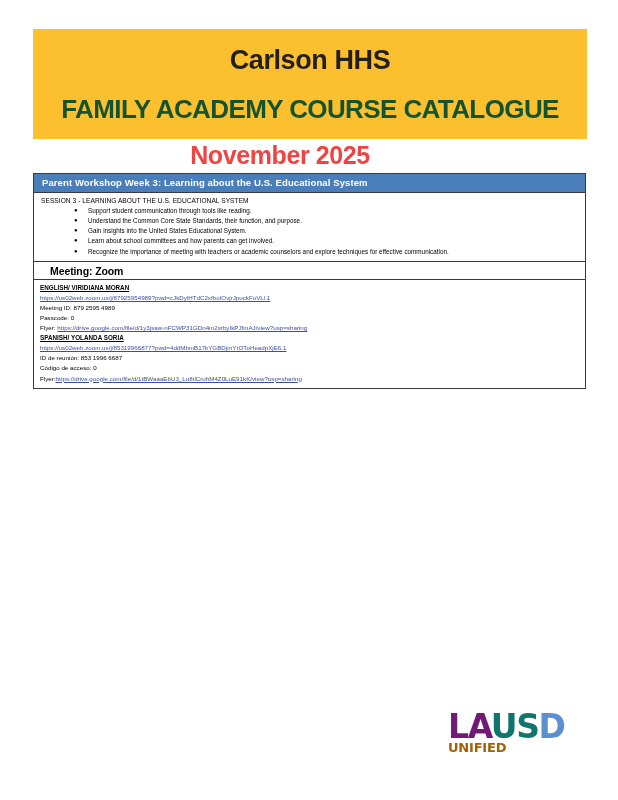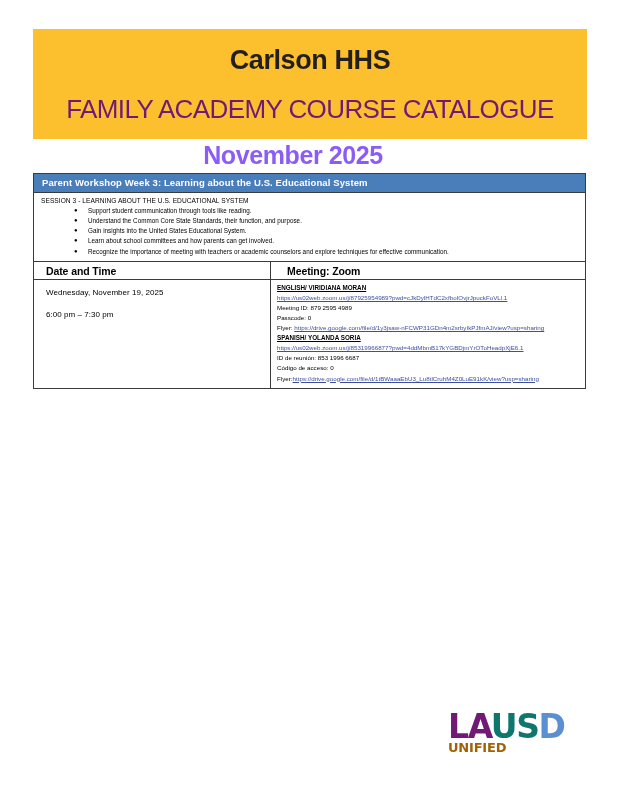--- a/index.html
+++ b/index.html
@@ -41,40 +41,39 @@
   .banner-line1 {
     font-size: 27px;
     font-weight: bold;
     letter-spacing: -0.4px;
     color: #231f20;
     line-height: 1;
     margin-bottom: 22px;
   }
   .banner-line2 {
     font-size: 26px;
-    font-weight: normal;
+    font-weight: bold;
     letter-spacing: -0.6px;
-    color: #701a75;
+    color: #14532d;
     line-height: 1;
     white-space: nowrap;
     text-align: center;
   }
 
   
   .month {
     position: absolute;
     left: 0;
     top: 141px;
     width: 560px;
     text-align: center;
     font-size: 25px;
     font-weight: bold;
     letter-spacing: -0.4px;
-    color: #8b5cf6;
-    padding-left: 13px;
+    color: #ef4444;
   }
 
   
   .workshop {
     position: absolute;
     left: 33px;
     top: 173px;
     width: 553px;
     border: 1px solid #3a3a3a;
     box-sizing: border-box;
@@ -234,27 +233,20 @@
         <li><span class="bullet">●</span><span>Support student communication through tools like reading.</span></li>
         <li><span class="bullet">●</span><span>Understand the Common Core State Standards, their function, and purpose.</span></li>
         <li><span class="bullet">●</span><span>Gain insights into the United States Educational System.</span></li>
         <li><span class="bullet">●</span><span>Learn about school committees and how parents can get involved.</span></li>
         <li><span class="bullet">●</span><span>Recognize the importance of meeting with teachers or academic counselors and explore techniques for effective communication.</span></li>
       </ul>
     </div>
 
     <div class="cols">
 
-      <div class="col-left">
-        <div class="col-head">Date and Time</div>
-        <div class="col-body-left">
-          <div class="dt-line">Wednesday, November 19, 2025</div>
-          <div class="dt-line">6:00 pm – 7:30 pm</div>
-        </div>
-      </div>
 
       <div class="col-right">
         <div class="col-head right">Meeting: Zoom</div>
         <div class="col-body-right">
 
           <span class="lang-head">ENGLISH/ VIRIDIANA MORAN</span>
           <a class="zoom-link" href="#">https://us02web.zoom.us/j/87925954989?pwd=cJkDylHTdC2xfboIOvjrJpuckFoVLl.1</a>
           <span class="plain">Meeting ID: 879 2595 4989</span>
           <span class="plain">Passcode: 0</span>
           <span class="flyer-line"><span class="flyer-label">Flyer: </span><a class="flyer-link" href="#">https://drive.google.com/file/d/1y3jsaw-nFCWP31GDn4m2srbyIkPJfmAJ/view?usp=sharing</a></span>

